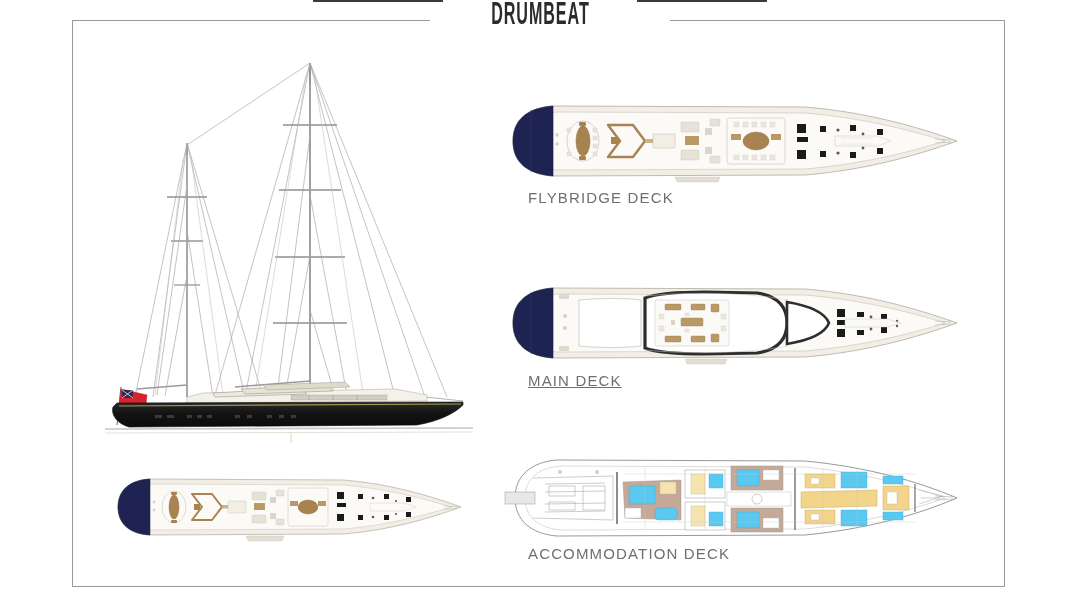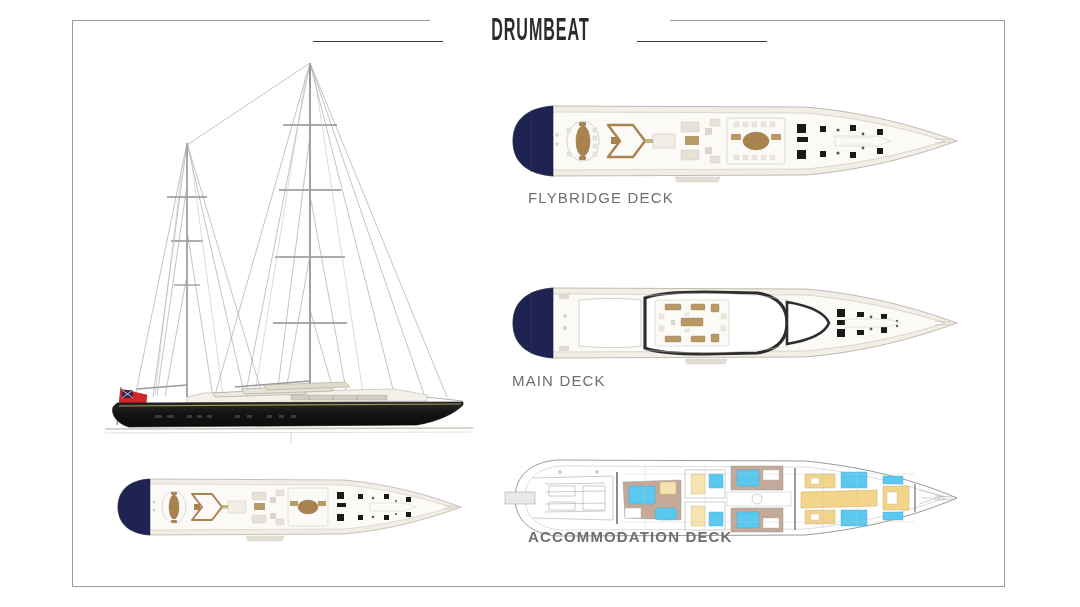--- a/index.html
+++ b/index.html
@@ -6,21 +6,21 @@
   body{width:1080px;height:607px;overflow:hidden;
        font-family:"Liberation Sans",sans-serif;}
   #sheet{position:relative;width:1080px;height:607px;background:#ffffff;}
 
   
   #frame{position:absolute;left:72px;top:20px;width:933px;height:567px;
          border:1.5px solid #9a9a9a;box-sizing:border-box;background:#fff;}
 
   
   #title-wrap{position:absolute;left:0;top:0;width:1080px;height:42px;
-              display:flex;align-items:flex-end;justify-content:center;gap:18px;
+              display:flex;align-items:flex-start;justify-content:center;gap:18px;
               z-index:5;}
   #title-rule-l,#title-rule-r{height:1.5px;background:#3a3a3a;width:130px;}
   #title-text{font-family:"Liberation Sans",sans-serif;
               font-size:26px;font-weight:700;color:#2b2b2b;
               letter-spacing:1.5px;line-height:1;
               transform:scaleX(.62) scaleY(1.18);transform-origin:center;
               white-space:nowrap;}
   #title-mask{position:absolute;left:430px;top:12px;width:240px;height:20px;
               background:#fff;z-index:4;}
 
@@ -303,21 +303,21 @@
       <path d="M340,39 L382,39 L396,43 L382,47 L340,47 Z" fill="#fbfaf7" stroke="#cbc7bd" stroke-width="0.45"></path>
 
       <path d="M140,16 C180,12 240,12 284,20" fill="none" stroke="#d3cfc5" stroke-width="0.5"></path>
       <path d="M140,70 C180,74 240,74 284,66" fill="none" stroke="#d3cfc5" stroke-width="0.5"></path>
 
       <path d="M180,79 L222,79 L220,84 L182,84 Z" fill="#e2ded3" stroke="#c9c5bb" stroke-width="0.4"></path>
       <line x1="430" y1="41" x2="446" y2="42" stroke="#b5b1a7" stroke-width="0.5"></line>
       <line x1="430" y1="45" x2="446" y2="44" stroke="#b5b1a7" stroke-width="0.5"></line>
     </svg>
   </div>
-  <div class="deck-label" style="left:512px;top:372px;">MAIN DECK</div>
+  <div class="deck-label" style="left:528px;top:372px;text-decoration:underline;">MAIN DECK</div>
 
   <div class="panel" style="left:505px;top:448px;">
     <svg width="460" height="100" viewBox="0 0 460 100">
 
       <path d="M10,50 C10,28 26,14 52,12 L300,13 C362,19 412,33 452,50 C412,67 362,81 300,87 L52,88 C26,86 10,72 10,50 Z" fill="#ffffff" stroke="#8d8d8d" stroke-width="0.9"></path>
       <path d="M20,50 C20,31 33,20 56,18 L300,19 C358,25 404,37 440,50 C404,63 358,75 300,81 L56,82 C33,80 20,69 20,50 Z" fill="#ffffff" stroke="#b9b9b9" stroke-width="0.5"></path>
 
       <g stroke="#9a9a9a" stroke-width="0.5" fill="none">
         <path d="M28,30 L108,28 L108,72 L28,70"></path>
         <path d="M40,36 L100,35 M40,44 L100,43 M40,56 L100,55 M40,64 L100,63"></path>
@@ -389,21 +389,21 @@
         <line x1="118" y1="74" x2="410" y2="74"></line>
         <line x1="140" y1="18" x2="140" y2="82"></line>
         <line x1="200" y1="18" x2="200" y2="82"></line>
         <line x1="318" y1="20" x2="318" y2="80"></line>
         <line x1="352" y1="22" x2="352" y2="78"></line>
       </g>
       <line x1="430" y1="48" x2="448" y2="49" stroke="#9a9a9a" stroke-width="0.5"></line>
       <line x1="430" y1="52" x2="448" y2="51" stroke="#9a9a9a" stroke-width="0.5"></line>
     </svg>
   </div>
-  <div class="deck-label" style="left:528px;top:528px;font-weight:bold;">ACCOMMODATION DECK</div>
+  <div class="deck-label" style="left:528px;top:545px;">ACCOMMODATION DECK</div>
 
   <div class="panel" style="left:112px;top:472px;">
     <svg width="355" height="72" viewBox="0 0 355 72">
       <path d="M6,35 C6,18 18,8 38,7 L232,8 C278,12 316,23 349,35 C316,47 278,58 232,62 L38,63 C18,62 6,52 6,35 Z" fill="#f2eee6" stroke="#b0aca2" stroke-width="0.7"></path>
       <path d="M14,35 C14,21 24,13 41,12 L232,13 C275,17 310,26 339,35 C310,44 275,53 232,57 L41,58 C24,57 14,49 14,35 Z" fill="#fbfaf7" stroke="#c6c2b8" stroke-width="0.5"></path>
 
       <path d="M6,35 C6,18 18,8 38,7 L38,63 C18,62 6,52 6,35 Z" fill="#1e2352" stroke="#141838" stroke-width="0.5"></path>
 
       <ellipse cx="62" cy="35" rx="12" ry="16" fill="#fbfaf7" stroke="#bfbbb1" stroke-width="0.5"></ellipse>
       <ellipse cx="62" cy="35" rx="5" ry="12" fill="#a8824f" stroke="#8a6a3e" stroke-width="0.4"></ellipse>

